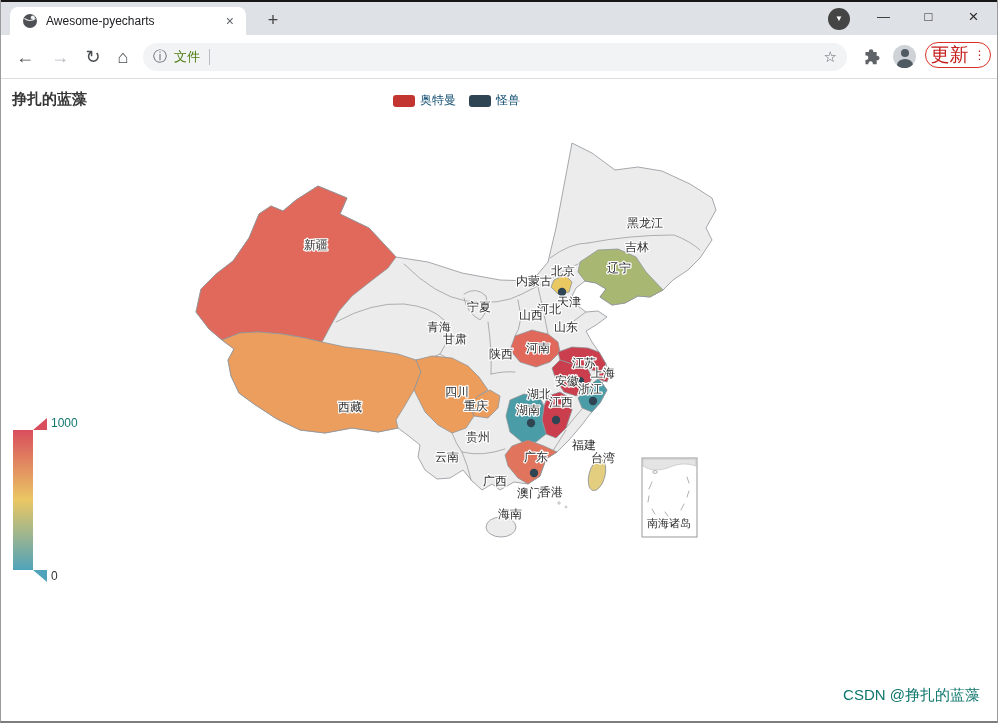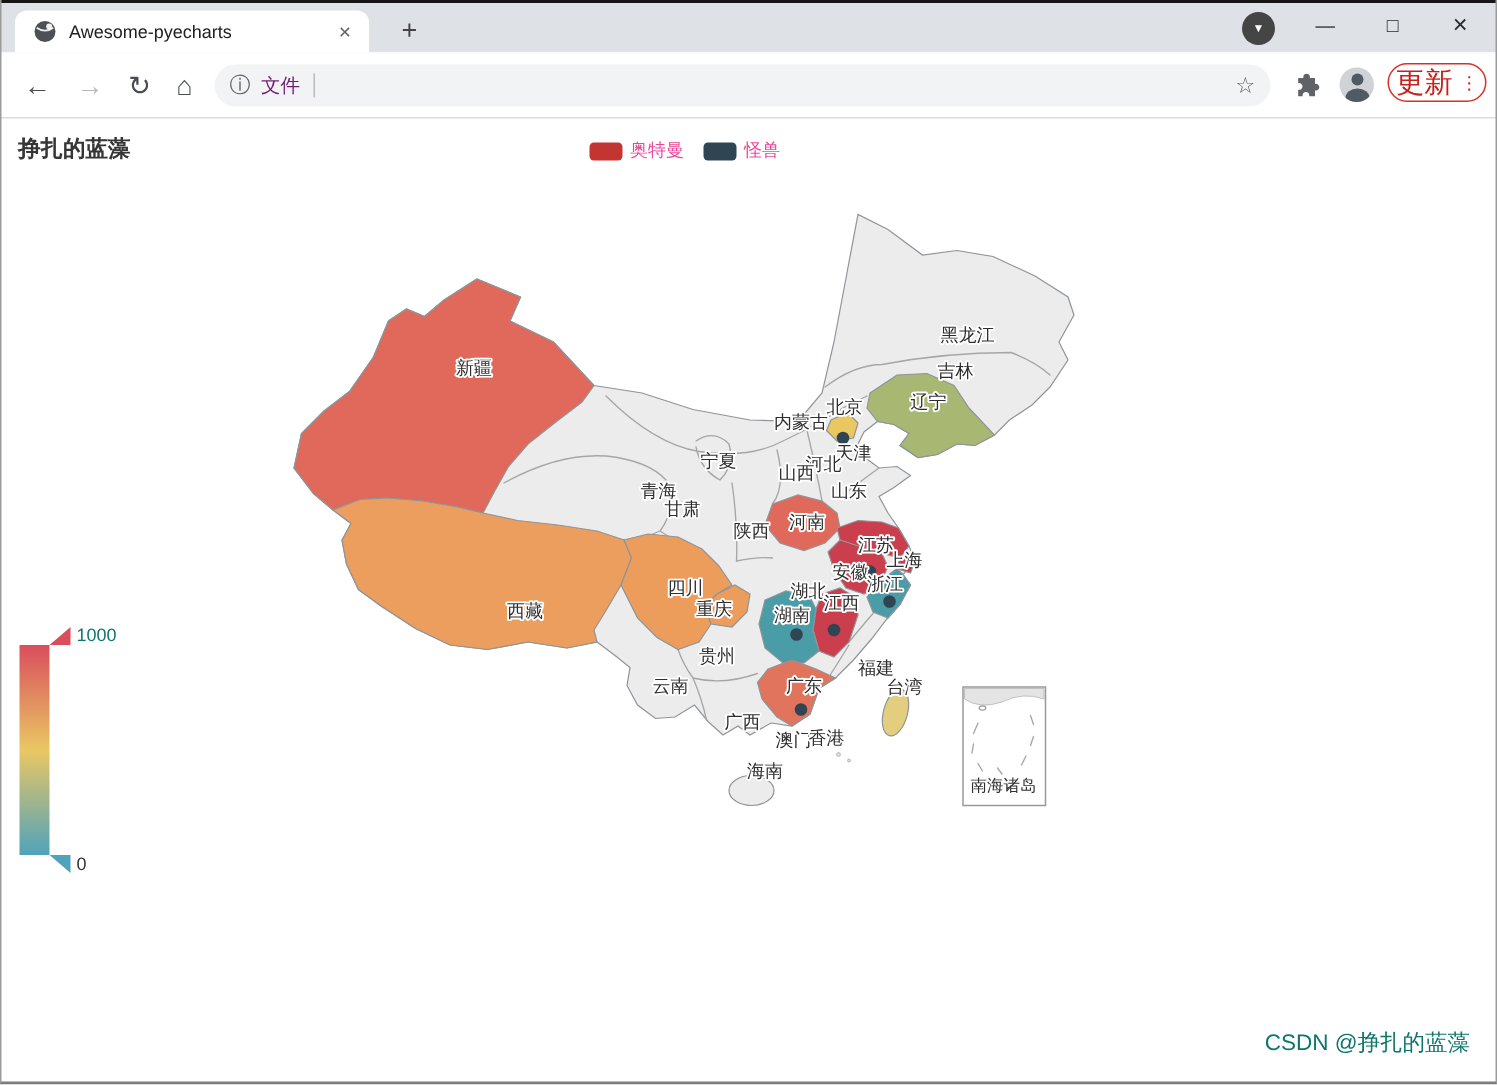--- a/index.html
+++ b/index.html
@@ -28,40 +28,40 @@
 
   
   .toolbar{position:absolute;top:35px;left:0;width:998px;height:44px;background:#fff;
        border-bottom:1px solid #dcdcdc;box-sizing:border-box;z-index:30;}
   .nav-ico{position:absolute;top:9px;width:26px;height:26px;text-align:center;line-height:26px;
        font-size:18px;color:#4a4e52;}
   .nav-ico.disabled{color:#b6b9be;}
   .addr-field{position:absolute;left:143px;top:8px;width:704px;height:28px;background:#f1f3f4;
        border-radius:14px;display:flex;align-items:center;padding:0 10px;box-sizing:border-box;}
   .addr-info{font-size:14px;color:#5f6368;margin-right:7px;}
-  .addr-file{font-size:13px;color:#701a75;}
+  .addr-file{font-size:13px;color:#4d7c0f;}
   .addr-sep{width:1px;height:16px;background:#b9bdc2;margin:0 9px;}
   .addr-url{font-size:13px;color:#202124;white-space:nowrap;letter-spacing:.2px;}
   .addr-star{margin-left:auto;font-size:15px;color:#5f6368;}
   .ext-ico{position:absolute;left:862px;top:11px;width:20px;height:20px;}
   .avatar{position:absolute;left:893px;top:10px;width:23px;height:23px;border-radius:50%;
        background:#cfd3d8;overflow:hidden;}
   .avatar::before{content:"";position:absolute;left:7.5px;top:4px;width:8px;height:8px;border-radius:50%;background:#505a63;}
   .avatar::after{content:"";position:absolute;left:3.5px;top:14px;width:16px;height:12px;border-radius:50%;background:#505a63;}
   .update-pill{position:absolute;left:925px;top:7px;width:66px;height:26px;border:1.5px solid #d93025;
        border-radius:14px;box-sizing:border-box;display:flex;align-items:center;justify-content:center;gap:5px;background:#fff;}
   .update-pill .lbl{font-size:19px;color:#c5221f;}
   .update-pill .dots{font-size:12px;color:#c5221f;}
 
   
   .chart-title{position:absolute;left:12px;top:90px;font-size:15px;font-weight:bold;color:#363636;z-index:20;}
   .legend{position:absolute;left:393px;top:92px;display:flex;align-items:center;gap:13px;z-index:20;}
   .legend-item{display:flex;align-items:center;gap:5px;}
   .legend-item .sw{width:22px;height:12px;border-radius:3px;display:inline-block;}
-  .legend-item .lb{font-size:12px;color:#ec4899;text-align:right;}
+  .legend-item .lb{font-size:12px;color:#0c4a6e;text-align:right;}
   .vm-bar{position:absolute;left:13px;top:430px;width:20px;height:140px;z-index:20;}
   .vm-max{position:absolute;left:51px;top:416px;font-size:12px;color:#0f766e;z-index:20;}
   .vm-min{position:absolute;left:51px;top:569px;font-size:12px;color:#333;z-index:20;}
   .watermark{position:absolute;right:18px;top:686px;font-size:15px;color:#0f766e;z-index:20;}
 
   #map-svg{position:absolute;left:0;top:0;z-index:10;}
   .prov{stroke:#8f9499;stroke-width:0.8;}
   .border-line{fill:none;stroke:#a6a6a6;stroke-width:0.9;stroke-linecap:round;}
   .map-label{font-family:"Liberation Sans",sans-serif;font-size:12px;fill:#2e2e2e;
        stroke:#ffffff;stroke-width:2.5px;paint-order:stroke;stroke-linejoin:round;text-anchor:middle;}

